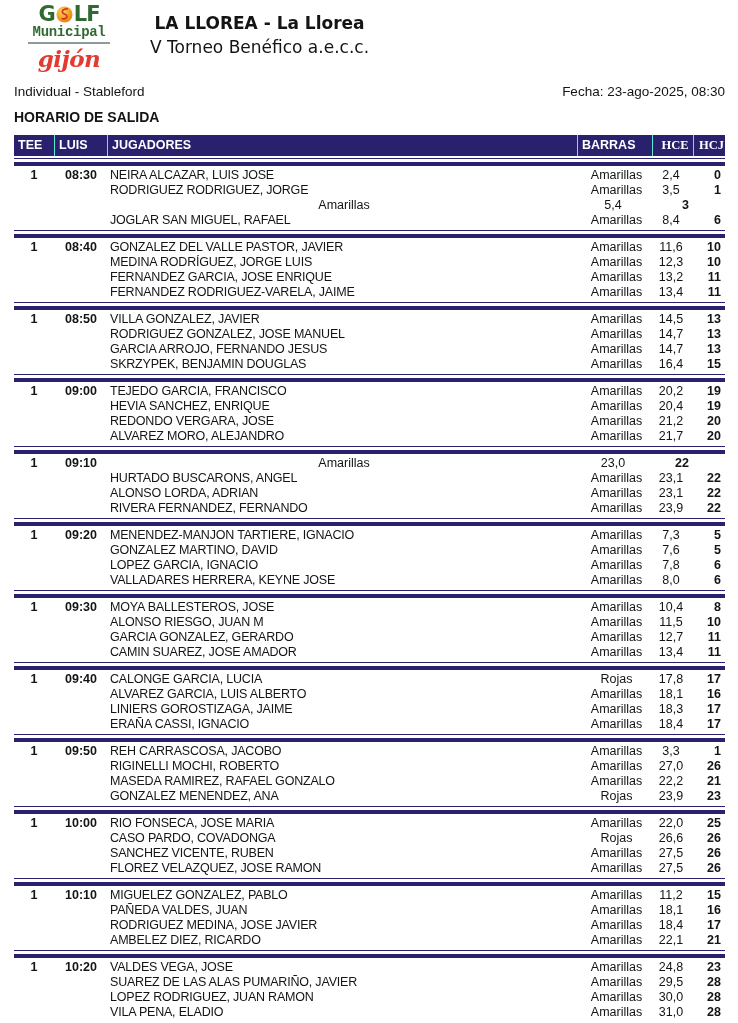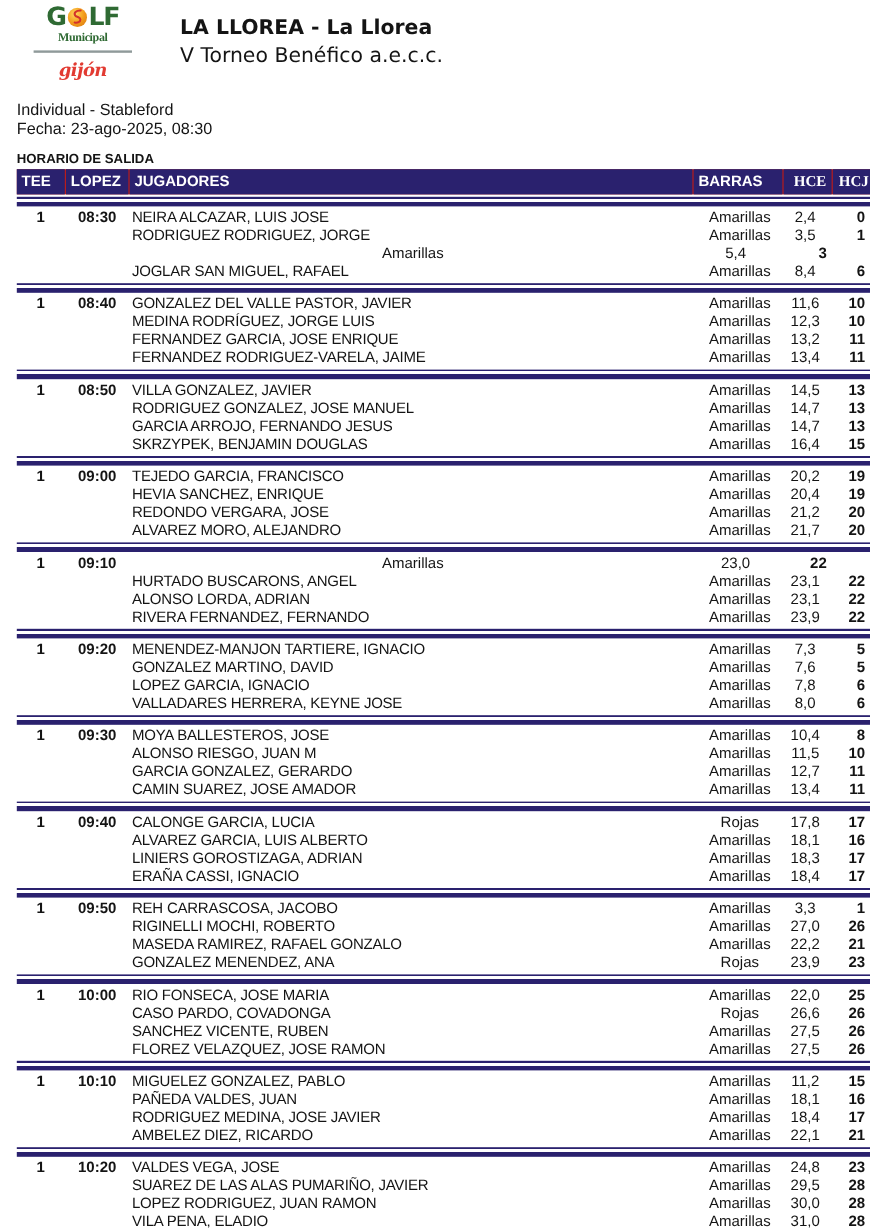--- a/index.html
+++ b/index.html
@@ -19,39 +19,39 @@
   
   .masthead{display:flex;align-items:flex-start;}
   .logo{width:82px;margin-left:14px;text-align:center;}
   .golf-line{
     display:flex;align-items:center;justify-content:center;
     font-family:"DejaVu Sans",sans-serif;font-weight:700;
     font-size:21px;line-height:21px;color:var(--golf-green);letter-spacing:-1px;
   }
   .golf-ball{width:17px;height:17px;margin:0 1px;flex:0 0 auto;}
   .municipal{
-    font-family:Liberation Serif, serif;font-weight:700;
-    font-size:10px;line-height:14px;color:var(--golf-green);letter-spacing:-0.3px;
+    font-family:Liberation Mono, monospace;font-weight:700;
+    font-size:14px;line-height:14px;color:var(--golf-green);letter-spacing:-0.3px;
   }
   .logo-rule{height:2px;background:#8f9a9a;margin:3px 0 1px;}
   .gijon{
     font-family:"DejaVu Serif",serif;font-style:italic;font-weight:700;
-    font-size:15px;line-height:27px;color:var(--gijon-red);letter-spacing:-0.5px;
+    font-size:23px;line-height:27px;color:var(--gijon-red);letter-spacing:-0.5px;
   }
   .title-block{margin-left:40px;padding-top:9px;font-family:"DejaVu Sans",sans-serif;}
-  .event-title{font-size:17px;font-weight:700;line-height:20px;}
+  .event-title{font-size:17px;font-weight:700;line-height:20px;text-align:center;}
   .event-subtitle{font-size:17px;line-height:20px;margin-top:4px;}
 
   
-  .info-row{display:flex;justify-content:space-between;margin-top:12px;font-size:13.5px;line-height:16px;flex-direction:column;}
-  .section-title{margin-top:9px;font-size:11px;line-height:16px;font-weight:700;}
+  .info-row{display:flex;justify-content:space-between;margin-top:12px;font-size:13.5px;line-height:16px;}
+  .section-title{margin-top:9px;font-size:14px;line-height:16px;font-weight:700;}
 
   
   .grid-cols{display:grid;grid-template-columns:40px 52px 1fr 74px 40px 31px;gap:1px;}
-  .thead{margin-top:0;background:#b91c1c;}
+  .thead{margin-top:10px;background:#5eead4;}
   .thead .th{
     background:var(--navy);color:#fff;font-weight:700;
     font-size:12.5px;height:21px;line-height:21px;
     padding-left:4px;white-space:nowrap;
   }
   .th-jugadores{padding-left:2px;}
   .th-hce,.th-hcj{padding-left:0;text-align:center;font-family:Liberation Serif, serif;}
 
   .group-sep{
     height:8px;margin:2px 0 2px;
@@ -103,21 +103,21 @@
 
   <div class="info-row">
     <span>Individual - Stableford</span>
     <span>Fecha: 23-ago-2025, 08:30</span>
   </div>
 
   <div class="section-title">HORARIO DE SALIDA</div>
 
   <div class="thead grid-cols">
     <div class="th">TEE</div>
-    <div class="th">LOPEZ</div>
+    <div class="th">LUIS</div>
     <div class="th th-jugadores">JUGADORES</div>
     <div class="th">BARRAS</div>
     <div class="th th-hce">HCE</div>
     <div class="th th-hcj">HCJ</div>
   </div>
 
   <div>
       <div class="group">
     <div class="group-sep"></div>
     <div class="group-body">
@@ -359,21 +359,21 @@
     <span class="p-hce">17,8</span>
     <span class="p-hcj">17</span>
   </div>
             <div class="player-row">
     <span class="p-name">ALVAREZ GARCIA, LUIS ALBERTO</span>
     <span class="p-barras">Amarillas</span>
     <span class="p-hce">18,1</span>
     <span class="p-hcj">16</span>
   </div>
             <div class="player-row">
-    <span class="p-name">LINIERS GOROSTIZAGA, ADRIAN</span>
+    <span class="p-name">LINIERS GOROSTIZAGA, JAIME</span>
     <span class="p-barras">Amarillas</span>
     <span class="p-hce">18,3</span>
     <span class="p-hcj">17</span>
   </div>
             <div class="player-row">
     <span class="p-name">ERAÑA CASSI, IGNACIO</span>
     <span class="p-barras">Amarillas</span>
     <span class="p-hce">18,4</span>
     <span class="p-hcj">17</span>
   </div>

